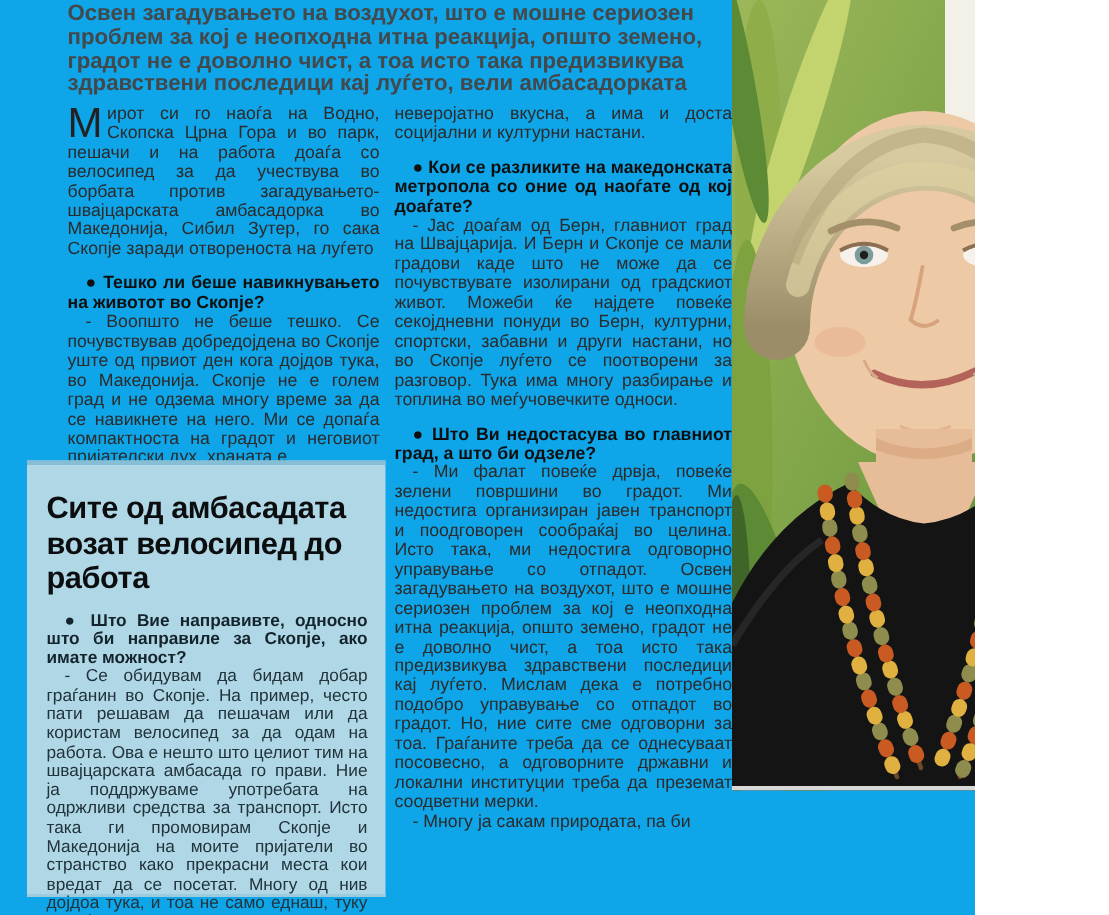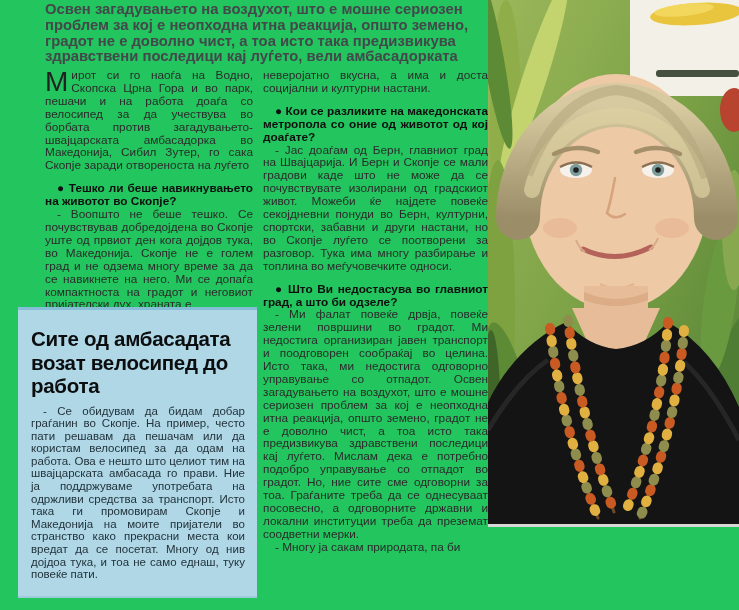--- a/index.html
+++ b/index.html
@@ -1,17 +1,17 @@
 <!DOCTYPE html>
 <html lang="mk"><head>
 <meta charset="utf-8">
 <style>
   html,body{margin:0;padding:0;}
   body{width:739px;height:610px;background:#ffffff;font-family:"Liberation Sans",sans-serif;}
-  .page{position:relative;width:739px;height:610px;background:#22c55e;overflow:hidden;}
+  .page{position:relative;width:650px;height:610px;background:#0ea5e9;overflow:hidden;}
 
   .deck{position:absolute;left:45px;top:2px;width:447px;margin:0;
         font-weight:bold;font-size:14.8px;line-height:15.8px;color:#43484b;text-align:left;}
 
   .col{position:absolute;font-size:11.8px;line-height:12.9px;color:#2b2b2b;text-align:justify;}
   .col1{left:45px;top:69px;width:208px;}
   .col2{left:263px;top:69px;width:225px;}
 
   .col p{margin:0;}
   .q{font-weight:bold;color:#0f0f0f;text-indent:12px;margin-top:10px !important;}
@@ -41,26 +41,27 @@
   <p class="deck">Освен загадувањето на воздухот, што е мошне сериозен проблем за кој е неопходна итна реакција, општо земено, градот не е доволно чист, а тоа исто така предизвикува здравствени последици кај луѓето, вели амбасадорката</p>
 
   <div class="col col1">
     <p class="lead"><span class="dropcap">М</span><span>ирот си го наоѓа на Водно, Скопска Црна Гора и во парк, пешачи и на работа доаѓа со велосипед за да учествува во борбата против загадувањето- швајцарската амбасадорка во Македонија, Сибил Зутер, го сака Скопје заради отвореноста на луѓето</span></p>
     <p class="q">● Тешко ли беше навикнувањето на животот во Скопје?</p>
     <p class="a">- Воопшто не беше тешко. Се почувствував добредојдена во Скопје уште од првиот ден кога дојдов тука, во Македонија. Скопје не е голем град и не одзема многу време за да се навикнете на него. Ми се допаѓа компактноста на градот и неговиот пријателски дух, храната е</p>
   </div>
 
   <div class="bluebox">
     <h2 class="boxtitle">Сите од амбасадата возат велосипед до работа</h2>
+    <p class="q">● Што Вие направивте, односно што би направиле за Скопје, ако имате можност?</p>
     <p class="a">- Се обидувам да бидам добар граѓанин во Скопје. На пример, често пати решавам да пешачам или да користам велосипед за да одам на работа. Ова е нешто што целиот тим на швајцарската амбасада го прави. Ние ја поддржуваме употребата на одржливи средства за транспорт. Исто така ги промовирам Скопје и Македонија на моите пријатели во странство како прекрасни места кои вредат да се посетат. Многу од нив дојдоа тука, и тоа не само еднаш, туку повеќе пати.</p>
   </div>
 
   <div class="col col2">
     <p class="a noindent">неверојатно вкусна, а има и доста социјални и културни настани.</p>
-    <p class="q">● Кои се разликите на македонската метропола со оние  од животот од кој доаѓате?</p>
+    <p class="q">● Кои се разликите на македонската метропола со оние  од наоѓате од кој доаѓате?</p>
     <p class="a">- Јас доаѓам од Берн, главниот град на Швајцарија. И Берн и Скопје се мали градови каде што не може да се почувствувате изолирани од градскиот живот. Можеби ќе најдете повеќе секојдневни понуди во Берн, културни, спортски, забавни и други настани, но во Скопје луѓето се поотворени за разговор. Тука има многу разбирање и топлина во меѓучовечките односи.</p>
     <p class="q">● Што Ви недостасува во главниот град, а што би одзеле?</p>
     <p class="a">- Ми фалат повеќе дрвја, повеќе зелени површини во градот. Ми недостига организиран јавен транспорт и поодговорен сообраќај во целина. Исто така, ми недостига одговорно управување со отпадот. Освен загадувањето на воздухот, што е мошне сериозен проблем за кој е неопходна итна реакција, општо земено, градот не е доволно чист, а тоа исто така предизвикува здравствени последици кај луѓето. Мислам дека е потребно подобро управување со отпадот во градот. Но, ние сите сме одговорни за тоа. Граѓаните треба да се однесуваат посовесно, а одговорните државни и локални институции треба да преземат соодветни мерки.</p>
     <p class="a">- Многу ја сакам природата, па би</p>
   </div>
 
   <figure class="photo">
     <svg width="251" height="527" viewBox="0 0 251 527" xmlns="http://www.w3.org/2000/svg">
       <defs>
         <linearGradient id="bgGrad" x1="0" y1="0" x2="1" y2="1">

